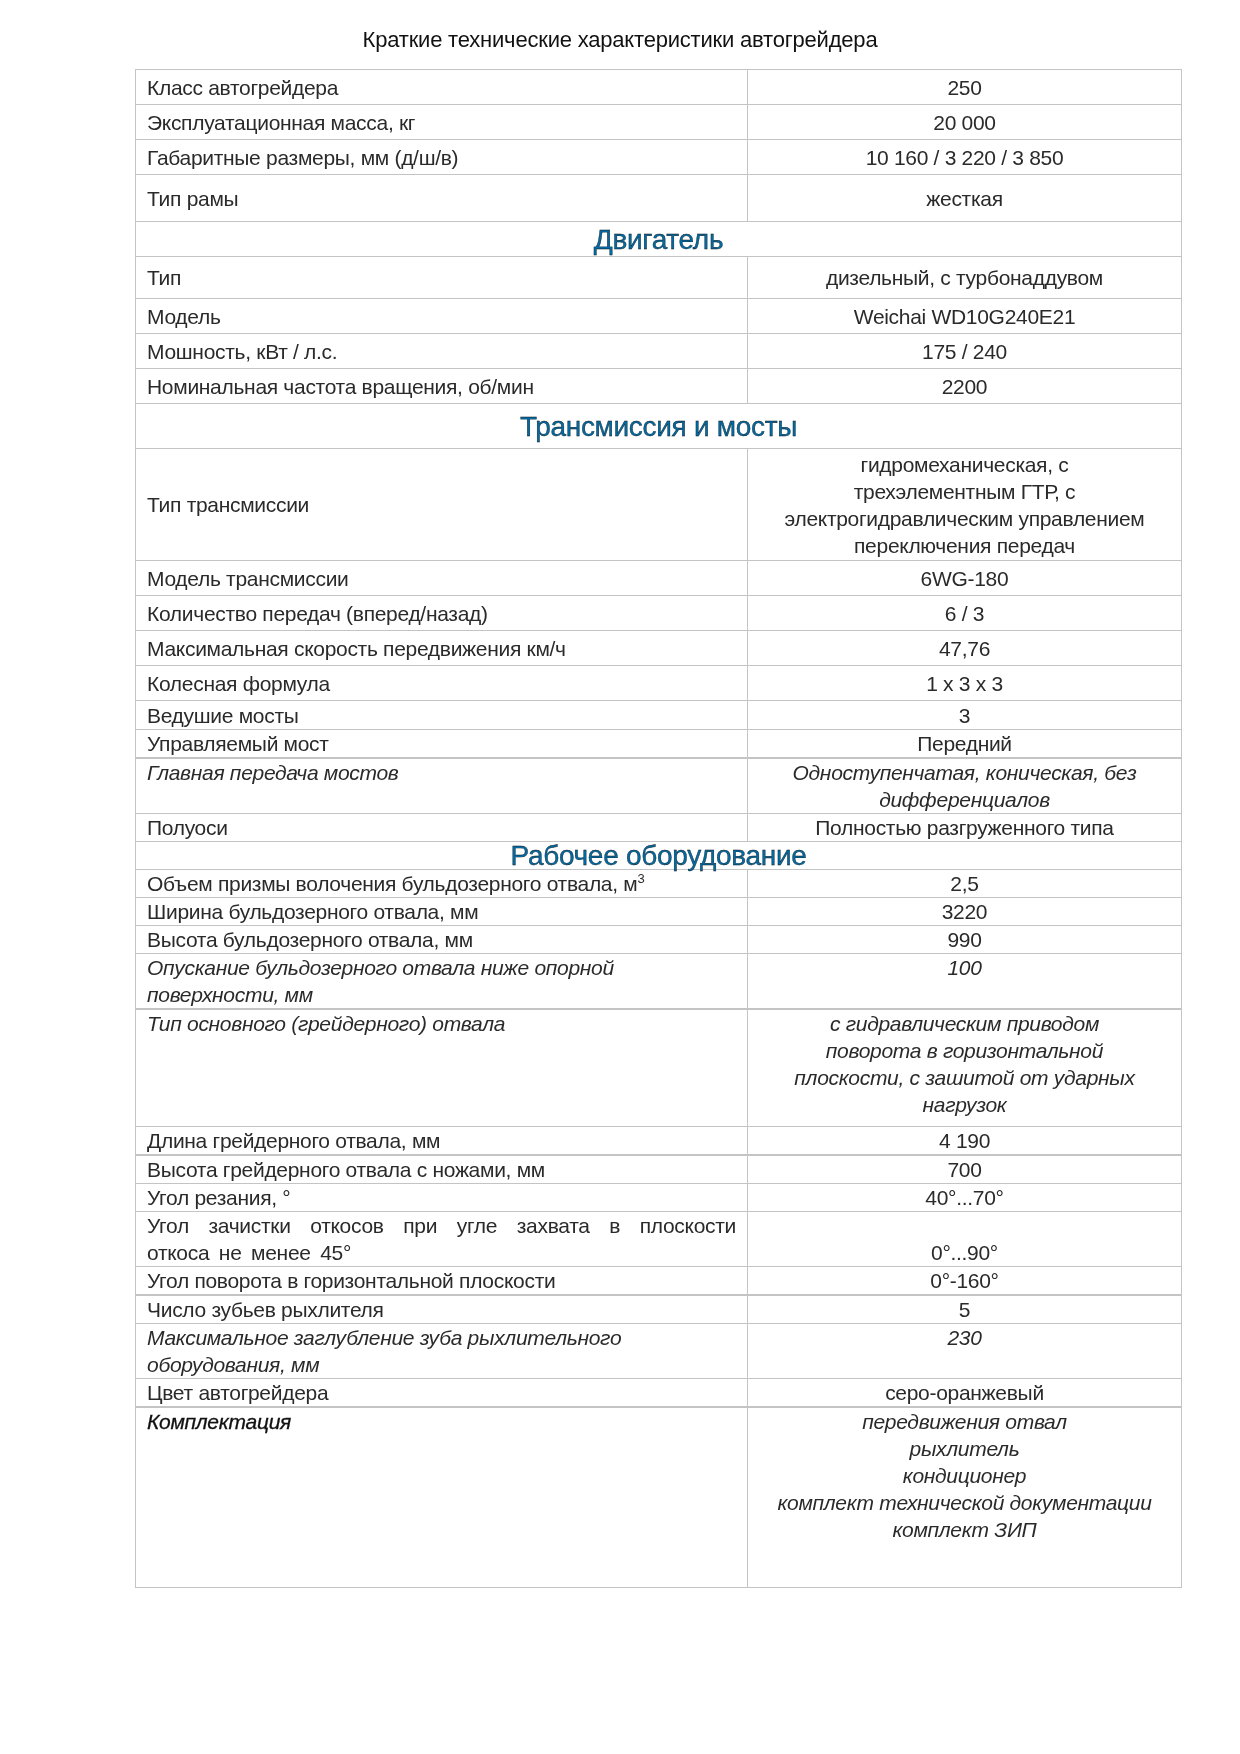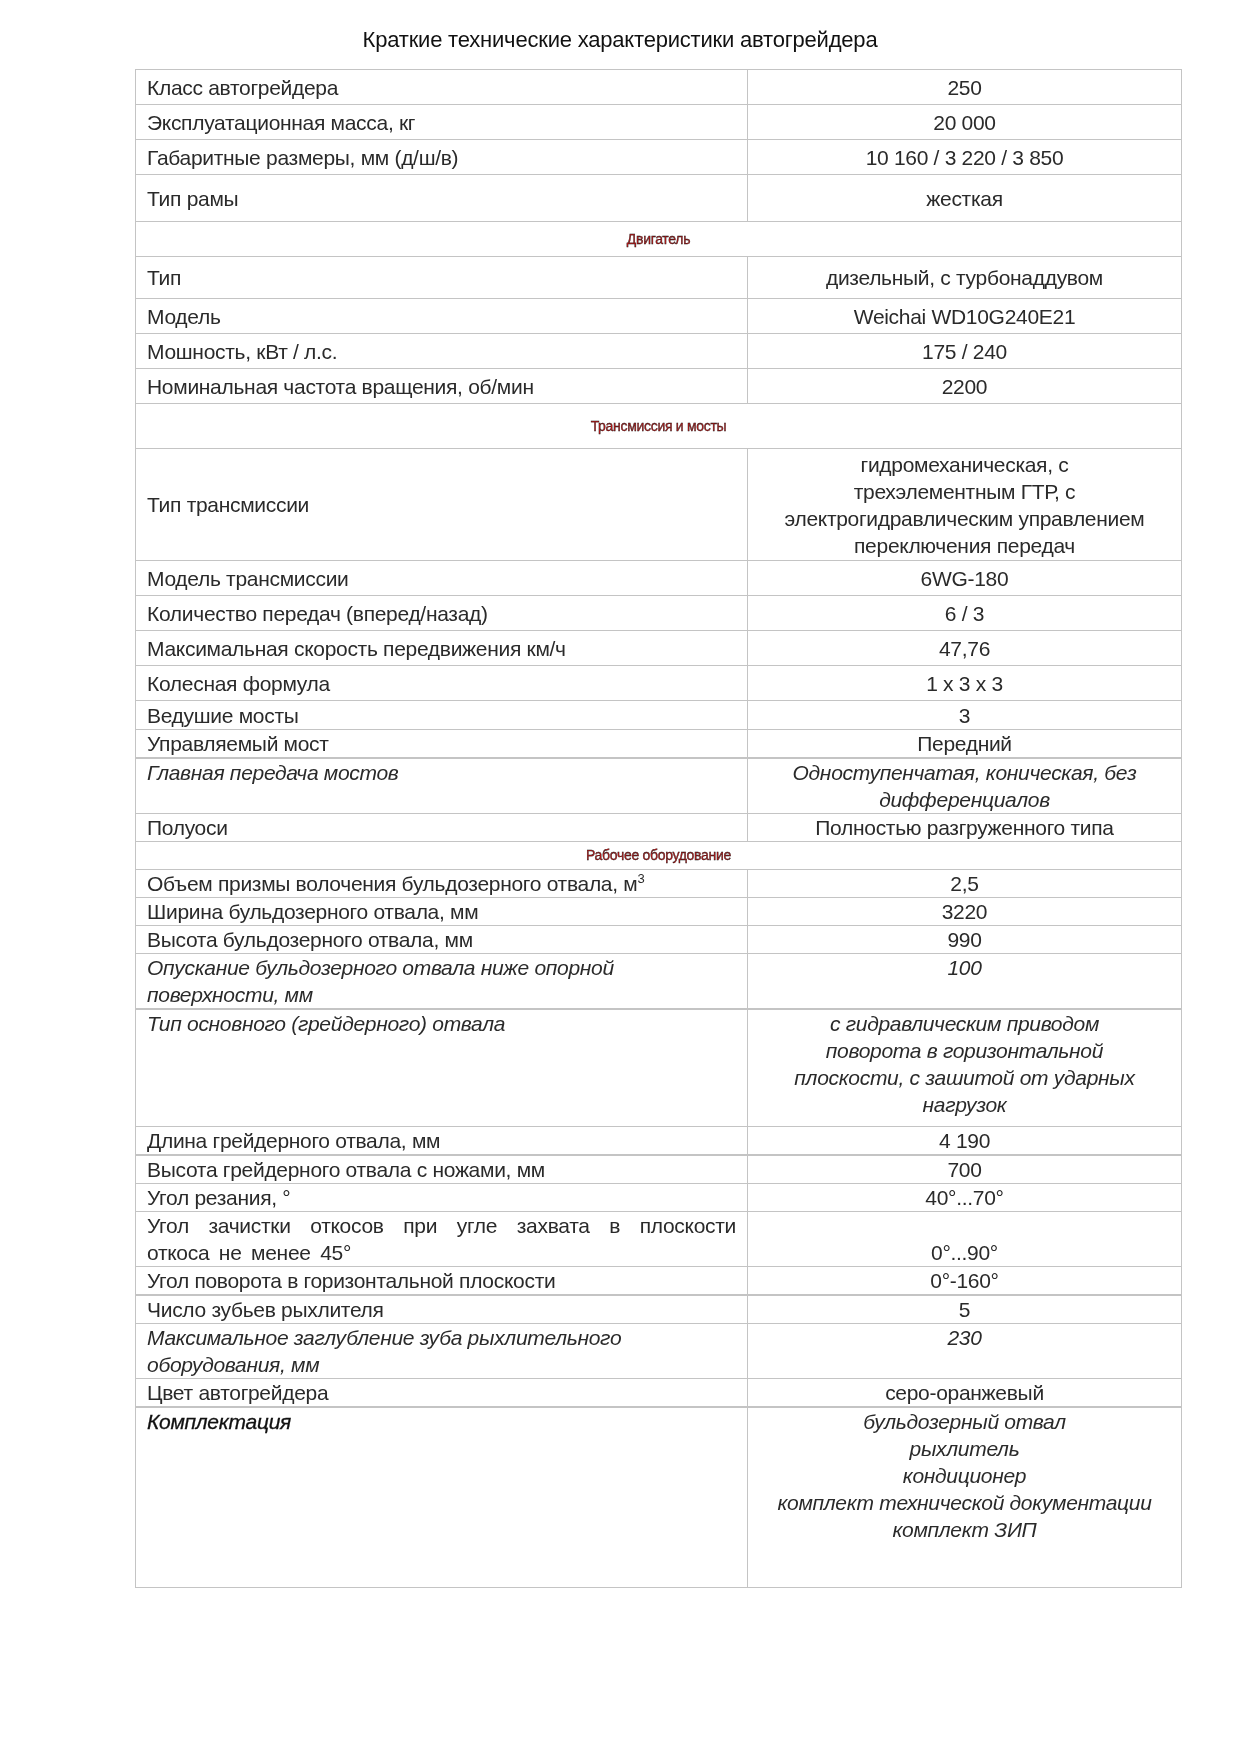--- a/index.html
+++ b/index.html
@@ -9,21 +9,21 @@
            font-size: 22px; color: #111; letter-spacing: -0.2px; }
   table.spec { position: absolute; left: 135px; top: 69px; width: 1046px;
                border-collapse: collapse; table-layout: fixed; }
   table.spec col.c1 { width: 612px; }
   table.spec col.c2 { width: 434px; }
   table.spec td { border: 1px solid #c4c4c4; padding: 0 11px; font-size: 21px;
                   line-height: 27px; vertical-align: middle; color: #2a2a2a;
                   letter-spacing: -0.3px; }
   table.spec td.val { text-align: center; padding: 0 6px; }
   table.spec td.top { vertical-align: top; font-style: italic; }
-  table.spec tr.section td { text-align: center; font-size: 14px; color: #b91c1c; font-weight: normal;
+  table.spec tr.section td { text-align: center; font-size: 28px; color: #0369a1; font-weight: normal;
                              -webkit-text-stroke: 0.35px #111; }
   table.spec tr.thick td { border-top: 2px solid #c4c4c4; }
   td.label-strong { color: #111 !important; -webkit-text-stroke: 0.3px #111; }
   td.justify { text-align: justify; text-align-last: left; }
   sup { font-size: 13px; line-height: 0; }
   .multi span { display: block; }
 </style>
 </head>
 <body>
 
@@ -178,21 +178,21 @@
       <td class="val top">230</td>
     </tr>
     <tr style="height:26px">
       <td>Цвет автогрейдера</td>
       <td class="val">серо-оранжевый</td>
     </tr>
 
     <tr class="thick" style="height:181px">
       <td class="top label-strong">Комплектация</td>
       <td class="val multi top" style="padding-bottom:6px">
-        <span>бульдозерный отвал</span>
+        <span>передвижения отвал</span>
         <span>рыхлитель</span>
         <span>кондиционер</span>
         <span>комплект технической документации</span>
         <span>комплект ЗИП</span>
       </td>
     </tr>
   </tbody>
 </table>
 
 </body></html>

